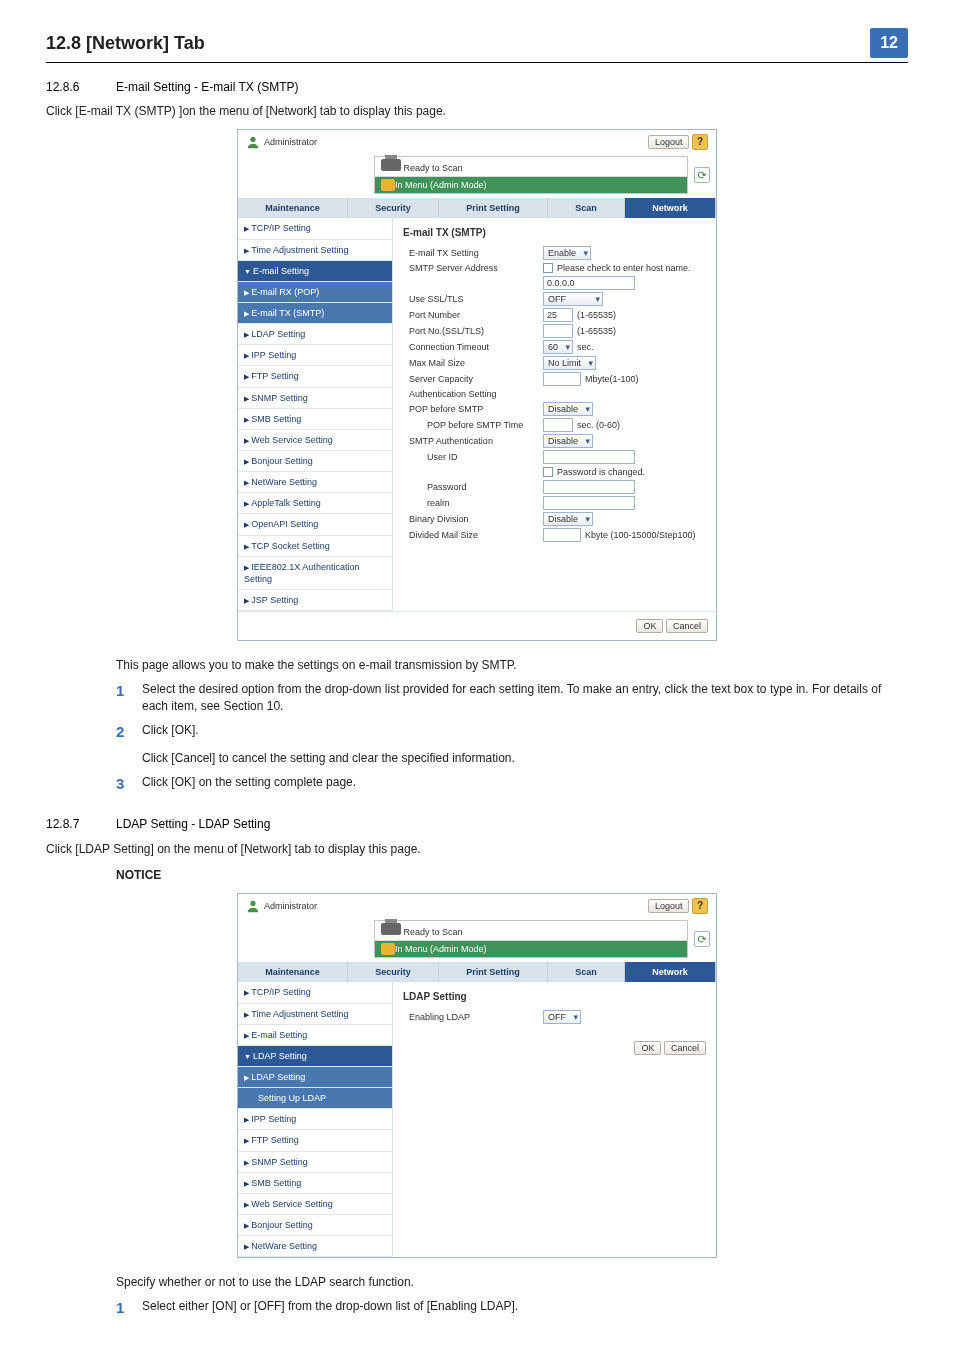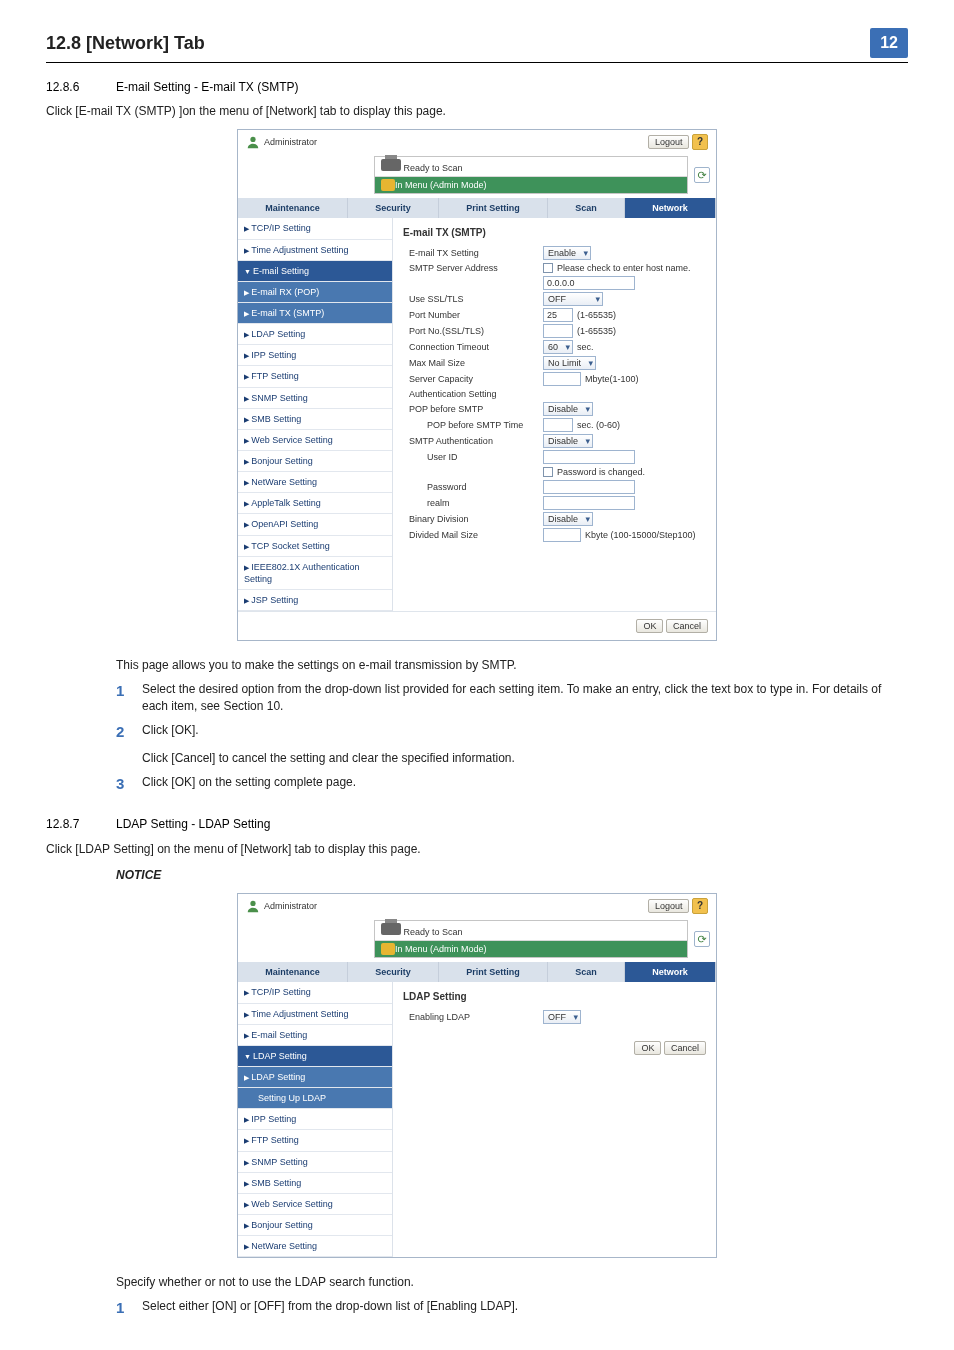--- a/index.html
+++ b/index.html
@@ -33,21 +33,21 @@
   .indent{margin-left:70px}
   .intro{margin:4px 0 10px}
 
   
   .steps{margin-left:70px}
   .step{display:flex;margin:8px 0}
   .step .n{color:var(--chapter);font-weight:700;font-size:15px;width:26px;flex:0 0 26px}
   .step .t{flex:1}
   .substep{margin:6px 0 6px 96px}
 
-  .notice{font-weight:700;font-style:italic;margin-top:6px}
+  .notice{font-weight:700;margin-top:6px}
   .noticebody{font-style:italic;margin-top:2px}
 
   
   .panel-wrap{display:flex;justify-content:center;margin:10px 0 16px}
   .panel{width:480px;border:1px solid var(--panel-border);background:#fff;font-size:9px;color:#333}
   .panel .topbar{display:flex;align-items:center;justify-content:space-between;padding:4px 8px}
   .panel .topbar .left{display:flex;align-items:center;gap:4px}
   .btn{border:1px solid #b2afa6;background:linear-gradient(#fefefe,#e9e7df);padding:1px 6px;font-size:9px;border-radius:2px}
   .help{display:inline-block;width:16px;height:16px;background:#f2c14e;border:1px solid #caa23a;border-radius:2px;text-align:center;font-weight:700;line-height:14px;font-size:10px}
 

